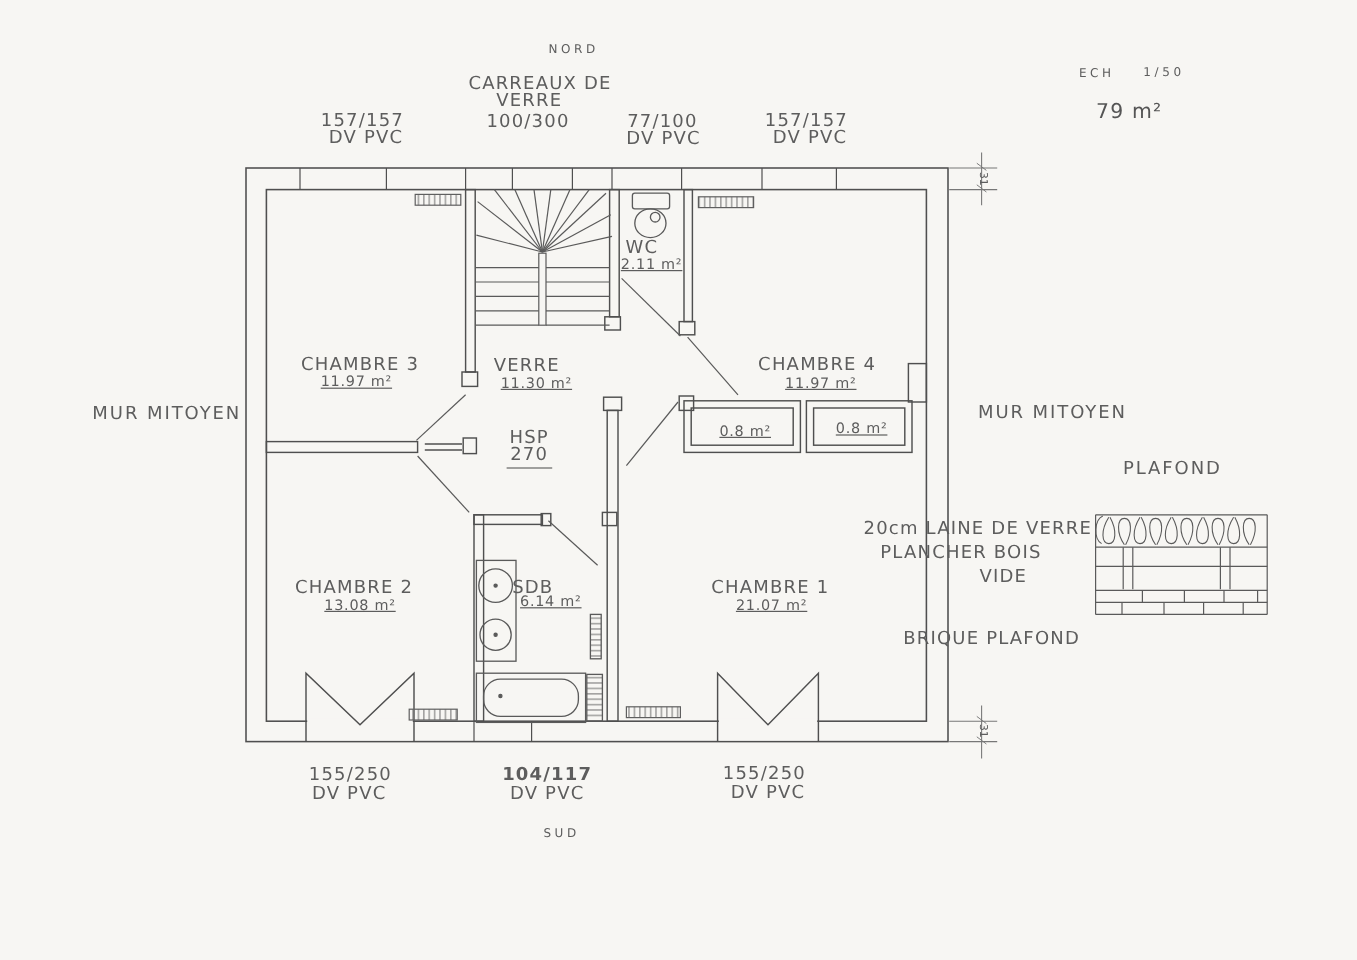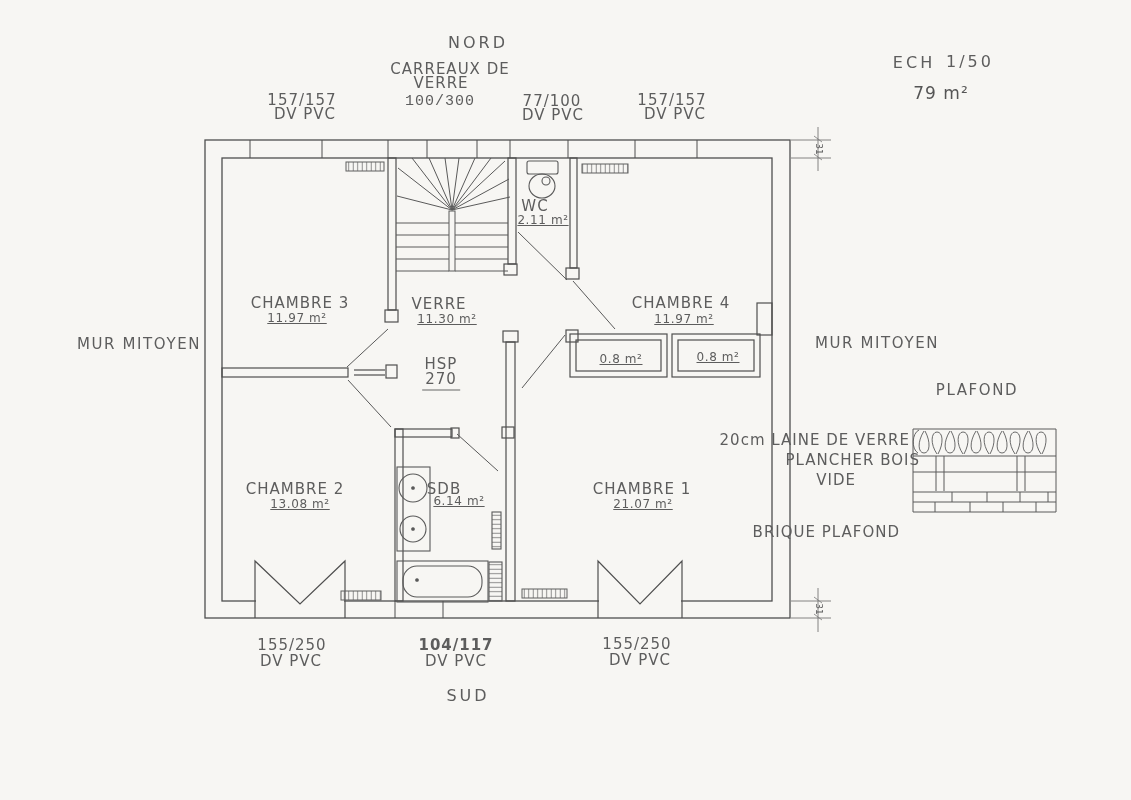--- a/index.html
+++ b/index.html
@@ -5,21 +5,21 @@
   html,body{margin:0;padding:0;background:#e9e8e6;}
   #page{
     position:relative;width:1131px;height:800px;background:#f7f6f3;
     font-family:"DejaVu Sans", sans-serif;color:#5a5a5a;overflow:hidden;
   }
   #drawing{position:absolute;left:0;top:0;}
   .lb{
     position:absolute;transform:translate(-50%,-50%);
     font-size:15px;letter-spacing:1px;white-space:nowrap;color:#5d5d5d;
   }
-  .lb.big{font-size:16px;letter-spacing:3px;}
+  .lb.big{font-size:10px;letter-spacing:3px;}
   .lb.area{font-size:12px;letter-spacing:0.6px;text-decoration:underline;}
   .lb.huge{font-size:17px;letter-spacing:1px;color:#555;}
   .lb.dim{font-size:9px;letter-spacing:0;transform:translate(-50%,-50%) rotate(90deg);}
   .lb.right{transform:translate(-100%,-50%);}
   .lb.underline{border-bottom:1.2px solid #666;padding:0 3px 2px 3px;}
   .lb.spaced{letter-spacing:1.6px;}
 </style>
 </head>
 <body>
 
@@ -211,21 +211,21 @@
     <line x1="1003" y1="502" x2="1003" y2="512"></line>
         <line x1="1036" y1="502" x2="1036" y2="512"></line>
   </g>
 </svg>
 
 <div class="lb big" style="left:478px;top:42px;">NORD</div>
 <div class="lb big" style="left:468px;top:695px;">SUD</div>
 
 <div class="lb" style="left:450px;top:69px;">CARREAUX DE</div>
 <div class="lb" style="left:441px;top:83px;">VERRE</div>
-<div class="lb" style="left:440px;top:101px;font-family:Liberation Mono, monospace;">100/300</div>
+<div class="lb" style="left:440px;top:101px;">100/300</div>
 
 <div class="lb" style="left:302px;top:100px;">157/157</div>
 <div class="lb" style="left:305px;top:114px;">DV PVC</div>
 <div class="lb" style="left:552px;top:101px;">77/100</div>
 <div class="lb" style="left:553px;top:115px;">DV PVC</div>
 <div class="lb" style="left:672px;top:100px;">157/157</div>
 <div class="lb" style="left:675px;top:114px;">DV PVC</div>
 
 <div class="lb big" style="left:914px;top:62px;">ECH</div>
 <div class="lb big" style="left:970px;top:61px;">1/50</div>
@@ -259,17 +259,17 @@
 <div class="lb" style="left:456px;top:645px;font-weight:bold;">104/117</div>
 <div class="lb" style="left:456px;top:661px;">DV PVC</div>
 <div class="lb" style="left:637px;top:644px;">155/250</div>
 <div class="lb" style="left:640px;top:660px;">DV PVC</div>
 
 <div class="lb dim" style="left:819px;top:149px;">31</div>
 <div class="lb dim" style="left:819px;top:609px;">31</div>
 
 <div class="lb spaced" style="left:977px;top:390px;">PLAFOND</div>
 <div class="lb right" style="left:910px;top:440px;">20cm LAINE DE VERRE</div>
-<div class="lb right" style="left:920px;top:460px;">PLANCHER BOIS</div>
+<div class="lb right" style="left:868px;top:460px;">PLANCHER BOIS</div>
 <div class="lb right" style="left:856px;top:480px;">VIDE</div>
 <div class="lb right" style="left:900px;top:500px;margin-top:32px;">BRIQUE PLAFOND</div>
 
 </div>
 
 </body></html>

